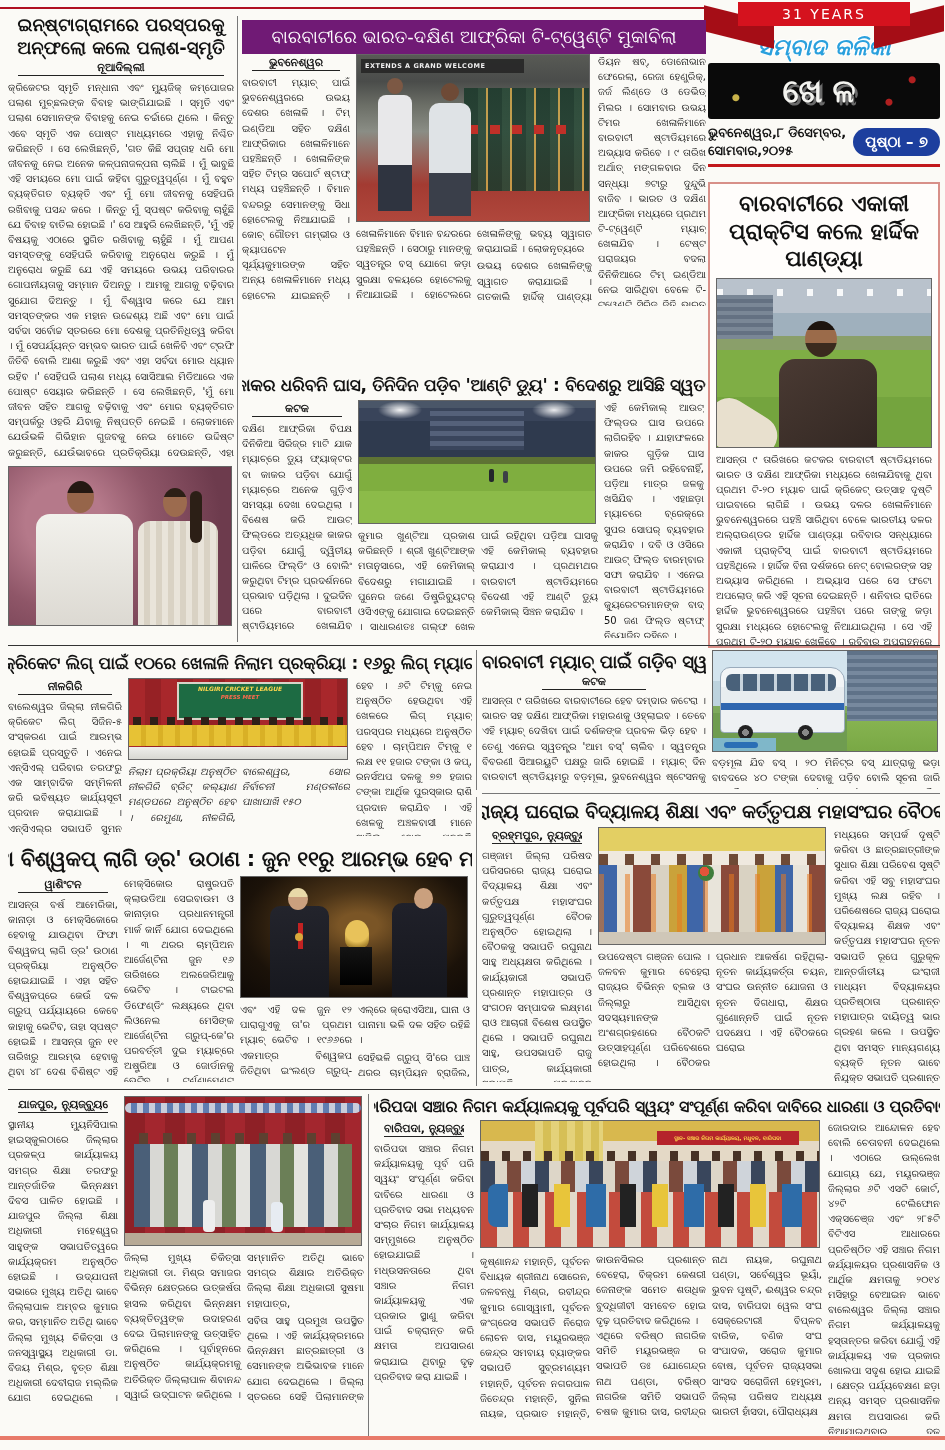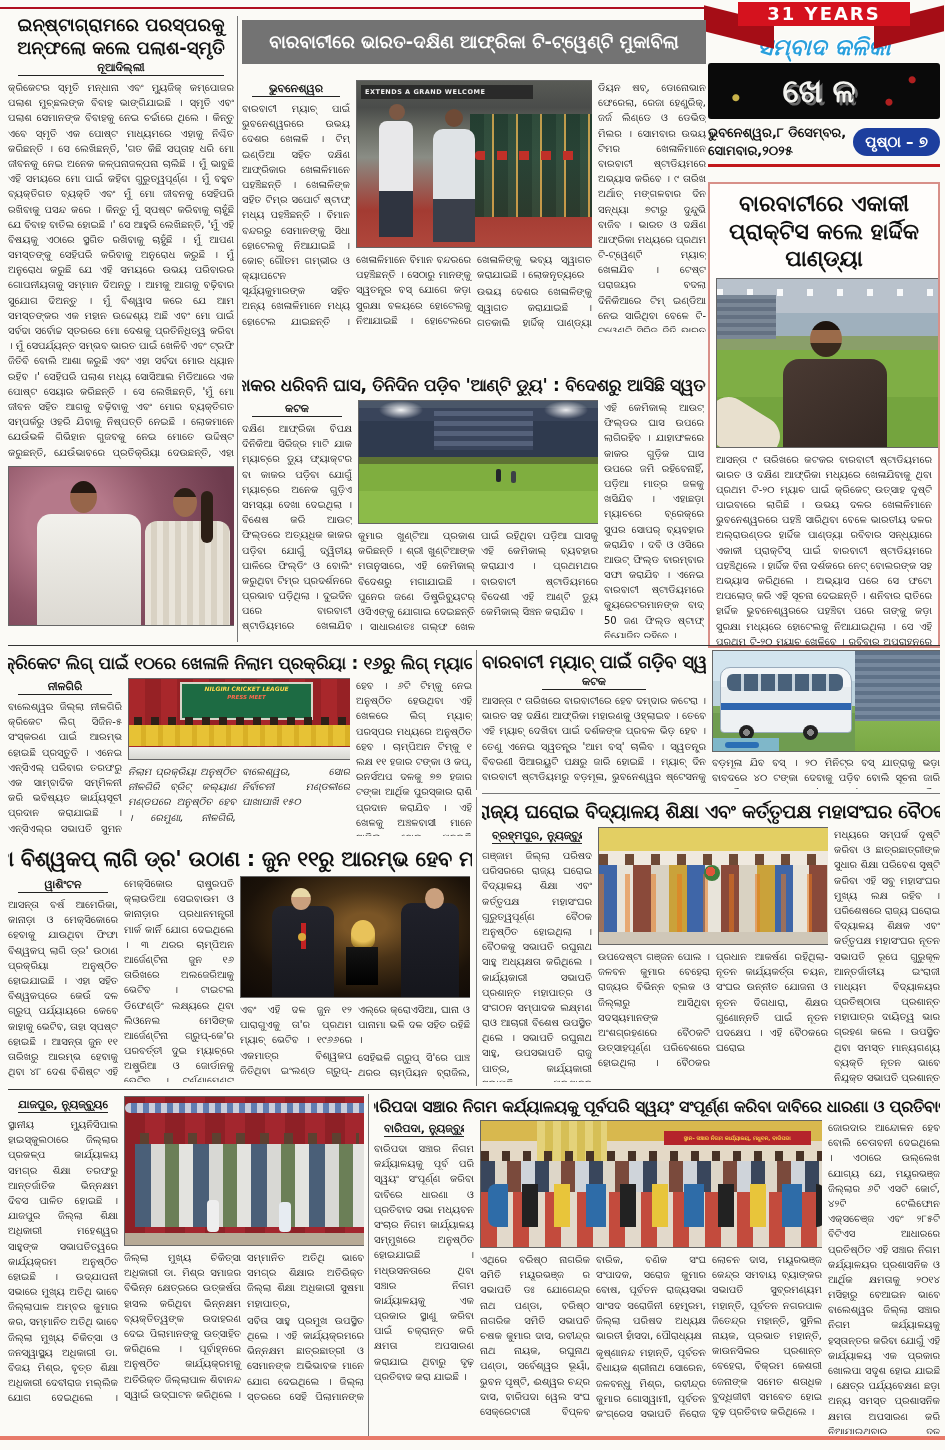--- a/index.html
+++ b/index.html
@@ -3,40 +3,40 @@
 <meta charset="utf-8">
 <style>
   html,body{margin:0;padding:0;background:#888;}
   #page{position:relative;width:945px;height:1450px;background:#fbfaf6;margin:0 auto;
         font-family:"DejaVu Sans",sans-serif;color:#111;overflow:hidden;}
   .art{position:absolute;overflow:hidden;}
   .hl1{font-size:35px;font-weight:800;text-align:center;line-height:1.15;letter-spacing:-.5px;}
   .hl2{font-size:22px;font-weight:800;text-align:center;line-height:1.25;}
   .hlc{display:flex;justify-content:center;align-items:center;white-space:nowrap;overflow:hidden;
        font-weight:800;letter-spacing:-.3px;}
-  .kicker{background:#737373;color:#fff;font-weight:700;font-size:18px;height:44px;
+  .kicker{background:#701a75;color:#fff;font-weight:400;font-size:18px;height:34px;
           display:flex;align-items:center;justify-content:center;white-space:nowrap;overflow:hidden;}
   .dl{font-size:11px;font-weight:700;text-align:center;border-bottom:1px solid #222;
       margin:2px 10px 4px;padding-bottom:1px;white-space:nowrap;overflow:hidden;}
   .bd{font-size:10px;line-height:1.52;text-align:justify;overflow:hidden;}
   .cols{display:flex;gap:6px;}
   .c{overflow:hidden;}
   .two{column-count:2;column-gap:6px;}
   .three{column-count:3;column-gap:6px;}
-  .ph{position:relative;overflow:hidden;border:1px solid #666;background:#bbb;padding-left:13px;}
+  .ph{position:relative;overflow:hidden;border:1px solid #666;background:#bbb;}
   .ph div{position:absolute;}
   .hr,.vr{position:absolute;background:#777;}
   
   #masthead{position:absolute;left:708px;top:2px;width:232px;height:178px;}
   .ribbon{position:relative;height:40px;}
   .ribbon .tailL,.ribbon .tailR{position:absolute;top:12px;width:70px;height:26px;background:#a50d16;}
   .ribbon .tailL{left:-4px;transform:skewY(14deg);}
   .ribbon .tailR{right:-4px;transform:skewY(-14deg);}
   .ribbon .band{position:absolute;left:30px;right:30px;top:0;height:24px;background:#d5121e;color:#fff;
-    font-weight:700;font-size:18px;letter-spacing:2px;text-align:center;line-height:24px;}
+    font-weight:400;font-size:14px;letter-spacing:2px;text-align:center;line-height:24px;}
   .brand{font-size:23px;font-weight:800;font-style:italic;color:#2aa0dd;text-align:center;
          text-shadow:1px 1px 0 #fff,-1px -1px 0 #fff;margin-top:-8px;}
   .logoblk{height:56px;background:#0a0a0a;display:flex;align-items:center;justify-content:center;
     border-radius:3px;margin-top:2px;
     background-image:radial-gradient(circle at 88% 30%,#b02020 0 3px,transparent 4px),
                      radial-gradient(circle at 78% 70%,#b02020 0 3px,transparent 4px),
                      radial-gradient(circle at 12% 62%,#c8b24a 0 3px,transparent 4px);}
   .logoword{color:#f4f4f0;font-size:32px;font-weight:800;letter-spacing:10px;
             text-shadow:3px 3px 0 #6a6a6a;}
   .daterow{display:flex;align-items:center;justify-content:space-between;margin-top:5px;}
@@ -83,21 +83,21 @@
       <div style="right:6%;top:34%;width:36%;height:66%;background:repeating-linear-gradient(90deg,#e9e4da 0 6px,#d9d2c4 6px 12px);border-radius:12px 12px 0 0;"></div>
       <div style="right:20%;top:13%;width:24px;height:29px;border-radius:50%;background:linear-gradient(180deg,#2c1f16 0 30%,#9c6b4e 30%);"></div>
       <div style="right:13%;top:15%;width:12px;height:52px;border-radius:8px;background:#2c1f16;"></div>
     </div>
   </div>
 
   <div class="vr" style="left:237px;top:16px;width:1px;height:626px;"></div>
 
   <div class="art" style="left:242px;top:20px;width:464px;height:348px;">
     <div class="kicker">ବାରବାଟୀରେ ଭାରତ-ଦକ୍ଷିଣ ଆଫ୍ରିକା ଟି-ଟ୍ୱେଣ୍ଟି ମୁକାବିଲା</div>
-    <div class="cols" style="height:252px;margin-top:16px;">
+    <div class="cols" style="height:252px;">
       <div class="c" style="width:108px;">
         <div class="dl">ଭୁବନେଶ୍ୱର</div>
         <div class="bd" style="height:230px;">ବାରବାଟୀ ମ୍ୟାଚ୍ ପାଇଁ ଭୁବନେଶ୍ୱରରେ ଉଭୟ ଦେଶର ଖେଳାଳି । ଟିମ୍ ଇଣ୍ଡିଆ ସହିତ ଦକ୍ଷିଣ ଆଫ୍ରିକାର ଖେଳାଳିମାନେ ପହଞ୍ଚିଛନ୍ତି । ଖେଳାଳିଙ୍କ ସହିତ ଟିମ୍‌ର ସପୋର୍ଟ ଷ୍ଟାଫ୍ ମଧ୍ୟ ପହଞ୍ଚିଛନ୍ତି । ବିମାନ ବନ୍ଦରରୁ ସେମାନଙ୍କୁ ସିଧା ହୋଟେଲକୁ ନିଆଯାଇଛି । କୋଚ୍ ଗୌତମ ଗମ୍ଭୀର ଓ କ୍ୟାପଟେନ ସୂର୍ଯ୍ୟକୁମାରଙ୍କ ସହିତ ଅନ୍ୟ ଖେଳାଳିମାନେ ମଧ୍ୟ ହୋଟେଲ ଯାଇଛନ୍ତି । ଡିସେମ୍ବର ୯ ତାରିଖରେ ଭାରତ ଓ ଦକ୍ଷିଣ ଆଫ୍ରିକା ମଧ୍ୟରେ ପ୍ରଥମ ଟି-ଟ୍ୱେଣ୍ଟି ମ୍ୟାଚ୍ ଖେଳାଯିବ । ଏନେଇ ରବିବାର ଉଭୟ ଦଳ ଖେଳାଳି ଭୁବନେଶ୍ୱରରେ ପହଞ୍ଚିଛନ୍ତି । ଟିମ୍ ଇଣ୍ଡିଆ ସହିତ ଦକ୍ଷିଣ ଆଫ୍ରିକାର</div>
       </div>
       <div class="c" style="width:236px;">
         <div class="ph" style="width:232px;height:166px;
              background:linear-gradient(180deg,#585a55 0%,#4a4c4a 16%,#6b6e66 30%,#8a8d85 46%,#a33b32 78%,#b0473c 100%);">
           <div style="top:4px;left:4px;right:28%;height:14px;background:rgba(35,35,35,.85);color:#eee;font-size:6.5px;font-weight:700;letter-spacing:.5px;line-height:14px;padding-left:4px;white-space:nowrap;overflow:hidden;">EXTENDS A GRAND WELCOME</div>
           <div style="right:0;top:20%;width:54%;height:62%;opacity:.9;background:repeating-linear-gradient(90deg,#1e3b2d 0 14px,#2a4a38 14px 22px,#caa24a 22px 24px);"></div>
           <div style="right:8%;top:42%;width:44%;height:9px;border-radius:4px;background:repeating-linear-gradient(90deg,#c03028 0 10px,transparent 10px 22px);"></div>
@@ -303,22 +303,22 @@
         <div class="ph" style="width:338px;height:126px;
              background:linear-gradient(180deg,#d8b84e 0 16%,#e4d9c6 16% 100%);">
           <div style="left:16%;top:0;width:20%;height:40%;background:repeating-linear-gradient(90deg,#e4d27a 0 8px,#d6bf56 8px 16px);"></div>
           <div style="right:6%;top:8%;width:42%;height:14px;background:#b5242b;color:#ffd84d;font-size:5.5px;font-weight:700;line-height:14px;text-align:center;white-space:nowrap;overflow:hidden;">ସ୍ଥାନ- ସଞ୍ଚାର ନିଗମ କାର୍ଯ୍ୟାଳୟ, ମଧୁବନ, ବାରିପଦା</div>
           <div style="top:24%;left:0;right:0;height:10px;background:repeating-linear-gradient(90deg,#473226 0 8px,transparent 8px 21px);"></div>
           <div style="top:32%;left:0;right:0;height:24%;background:repeating-linear-gradient(90deg,#39465c 0 14px,#ddd6c8 14px 26px,#7a4a3c 26px 40px,#cfd4da 40px 54px);"></div>
           <div style="bottom:0;left:0;right:0;height:44%;background:repeating-linear-gradient(90deg,#c34b3d 0 16px,#e2d9cb 16px 32px);"></div>
           <div style="bottom:16%;left:2%;right:2%;height:34%;background:repeating-linear-gradient(90deg,#2e6ca8 0 20px,transparent 20px 34px,#222 34px 50px,transparent 50px 66px,#e8c53a 66px 82px,transparent 82px 98px);border-radius:8px;"></div>
         </div>
         <div class="bd three" style="height:180px;margin-top:4px;">
+          <div style="margin-top:2px;">କୃଷ୍ଣାନନ୍ଦ ମହାନ୍ତି, ପୂର୍ବତନ ବିଧାୟକ ଶ୍ରୀନାଥ ସୋରେନ, ଜଳବନ୍ଧୁ ମିଶ୍ର, ରବୀନ୍ଦ୍ର କୁମାର ଗୋସ୍ୱାମୀ, ପୂର୍ବତନ କଂଗ୍ରେସ ସଭାପତି ନିରୋଜ ଲୋଚନ ଦାସ, ମୟୂରଭଞ୍ଜ କେନ୍ଦ୍ର ସମବାୟ ବ୍ୟାଙ୍କର ସଭାପତି ସୁବ୍ରମଣ୍ୟମ ମହାନ୍ତି, ପୂର୍ବତନ ନଗରପାଳ ଜିତେନ୍ଦ୍ର ମହାନ୍ତି, ସୁନିଲ ନାୟକ, ପ୍ରଭାତ ମହାନ୍ତି, କାଉନସିଲର ପ୍ରଶାନ୍ତ ବେହେରା, ବିକ୍ରମ କେଶରୀ ଜେନାଙ୍କ ସମେତ ଶତାଧିକ ବୁଦ୍ଧିଜୀବୀ ସମବେତ ହୋଇ ଦୃଢ଼ ପ୍ରତିବାଦ କରିଥିଲେ ।</div>
           <div>ଏଥିରେ ବରିଷ୍ଠ ନାଗରିକ ସମିତି ମୟୂରଭଞ୍ଜ ର ସଭାପତି ଡଃ ଯୋଗେନ୍ଦ୍ର ନାଥ ପଣ୍ଡା, ବରିଷ୍ଠ ନାଗରିକ ସମିତି ସଭାପତି ଚଷକ କୁମାର ଦାସ, ରବୀନ୍ଦ୍ର ନାଥ ନାୟକ, ରଘୁନାଥ ପଣ୍ଡା, ସର୍ବେଶ୍ୱର ଭୂୟାଁ, ଭୁବନ ପୃଷ୍ଟି, ଈଶ୍ୱର ଚନ୍ଦ୍ର ଦାସ, ବାରିପଦା ୱେଲ ସଂଘ ସେକ୍ରେଟାରୀ ବିପ୍ଳବ ବାରିକ, ବଣିକ ସଂଘ ସଂପାଦକ, ସରୋଜ କୁମାର ବୋଷ, ପୂର୍ବତନ ରାଜ୍ୟସଭା ସାଂସଦ ସରୋଜିନୀ ହେମ୍ବ୍ରମ, ଜିଲ୍ଲା ପରିଷଦ ଅଧ୍ୟକ୍ଷ ଭାରତୀ ହାଁସଦା, ପୌରାଧ୍ୟକ୍ଷ</div>
-          <div style="margin-top:2px;">କୃଷ୍ଣାନନ୍ଦ ମହାନ୍ତି, ପୂର୍ବତନ ବିଧାୟକ ଶ୍ରୀନାଥ ସୋରେନ, ଜଳବନ୍ଧୁ ମିଶ୍ର, ରବୀନ୍ଦ୍ର କୁମାର ଗୋସ୍ୱାମୀ, ପୂର୍ବତନ କଂଗ୍ରେସ ସଭାପତି ନିରୋଜ ଲୋଚନ ଦାସ, ମୟୂରଭଞ୍ଜ କେନ୍ଦ୍ର ସମବାୟ ବ୍ୟାଙ୍କର ସଭାପତି ସୁବ୍ରମଣ୍ୟମ ମହାନ୍ତି, ପୂର୍ବତନ ନଗରପାଳ ଜିତେନ୍ଦ୍ର ମହାନ୍ତି, ସୁନିଲ ନାୟକ, ପ୍ରଭାତ ମହାନ୍ତି, କାଉନସିଲର ପ୍ରଶାନ୍ତ ବେହେରା, ବିକ୍ରମ କେଶରୀ ଜେନାଙ୍କ ସମେତ ଶତାଧିକ ବୁଦ୍ଧିଜୀବୀ ସମବେତ ହୋଇ ଦୃଢ଼ ପ୍ରତିବାଦ କରିଥିଲେ ।</div>
 
         </div>
       </div>
       <div class="c bd" style="width:112px;height:314px;">ଜୋରଦାର ଆନ୍ଦୋଳନ ହେବ ବୋଲି ଚେତାବନୀ ଦେଇଥିଲେ । ଏଠାରେ ଉଲ୍ଲେଖ ଯୋଗ୍ୟ ଯେ, ମୟୂରଭଞ୍ଜ ଜିଲ୍ଲାର ୬ଟି ଏସଟି କୋର୍ଟ, ୪୨ଟି ଟେଲିଫୋନ ଏକ୍ସଚେଞ୍ଜ ଏବଂ ୨୮୫ଟି ବିଟିଏସ ଆଧାରରେ ପ୍ରତିଷ୍ଠିତ ଏହି ସଞ୍ଚାର ନିଗମ କର୍ଯ୍ୟାଳୟର ପ୍ରଶାସନିକ ଓ ଆର୍ଥିକ କ୍ଷମତାକୁ ୨୦୧୪ ମସିହାରୁ ବେଆଇନ ଭାବେ ବାଲେଶ୍ୱର ଜିଲ୍ଲା ସଞ୍ଚାର ନିଗମ କର୍ଯ୍ୟାଳୟକୁ ହସ୍ତାନ୍ତର କରିବା ଯୋଗୁଁ ଏହି କାର୍ଯ୍ୟାଳୟ ଏକ ପ୍ରକାର ଖୋଲପା ସଦୃଶ ହୋଇ ଯାଇଛି । କ୍ଷେତ୍ର ପର୍ଯ୍ୟବେକ୍ଷଣ ଛଡ଼ା ଅନ୍ୟ ସମସ୍ତ ପ୍ରଶାସନିକ କ୍ଷମତା ଅପସାରଣ କରି ନିଆଯାଇଥିବାରୁ ଦୃଢ଼ ପ୍ରତିବାଦ କରାଯାଇଛି । ପୂର୍ବପରି ଏହି କର୍ଯ୍ୟାଳୟକୁ ପୂର୍ଣ୍ଣ କର୍ଯ୍ୟକ୍ଷମ କରିବାକୁ ମହାମହିମ ରାଷ୍ଟ୍ରପତି ଦ୍ରୌପଦୀ ମୁର୍ମୁଙ୍କ ସମେତ ଦୂର ସଂଚାର ବିଭାଗର ସମସ୍ତ ବିଭାଗୀୟ ଉଚ୍ଚ ପଦସ୍ଥ ଅଧିକାରୀଙ୍କୁ ଏକ ସ୍ମାରକ ପତ୍ର ପ୍ରଦାନ କରାଯାଇଛି ।</div>
     </div>
   </div>
 
   <div class="hr" style="left:0;top:1436px;width:945px;height:4px;background:#e87a6a;"></div>
 
 </div>

